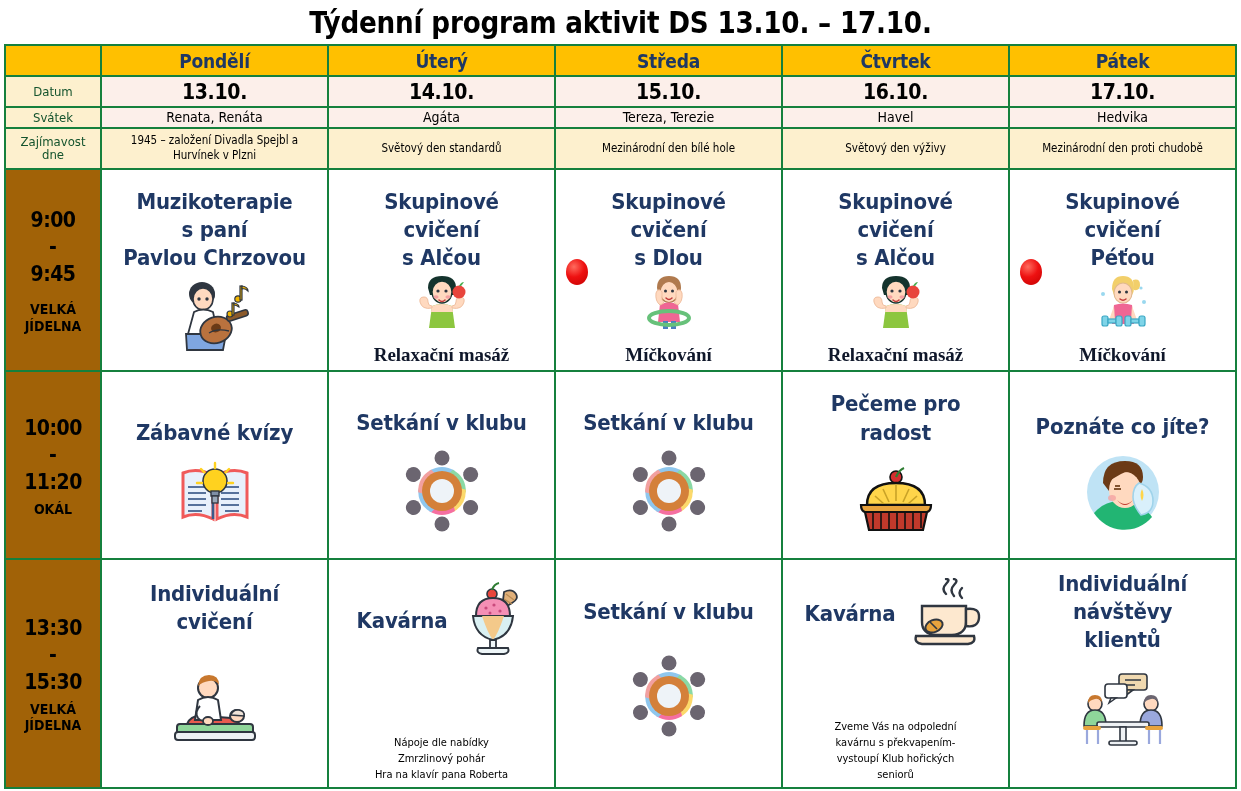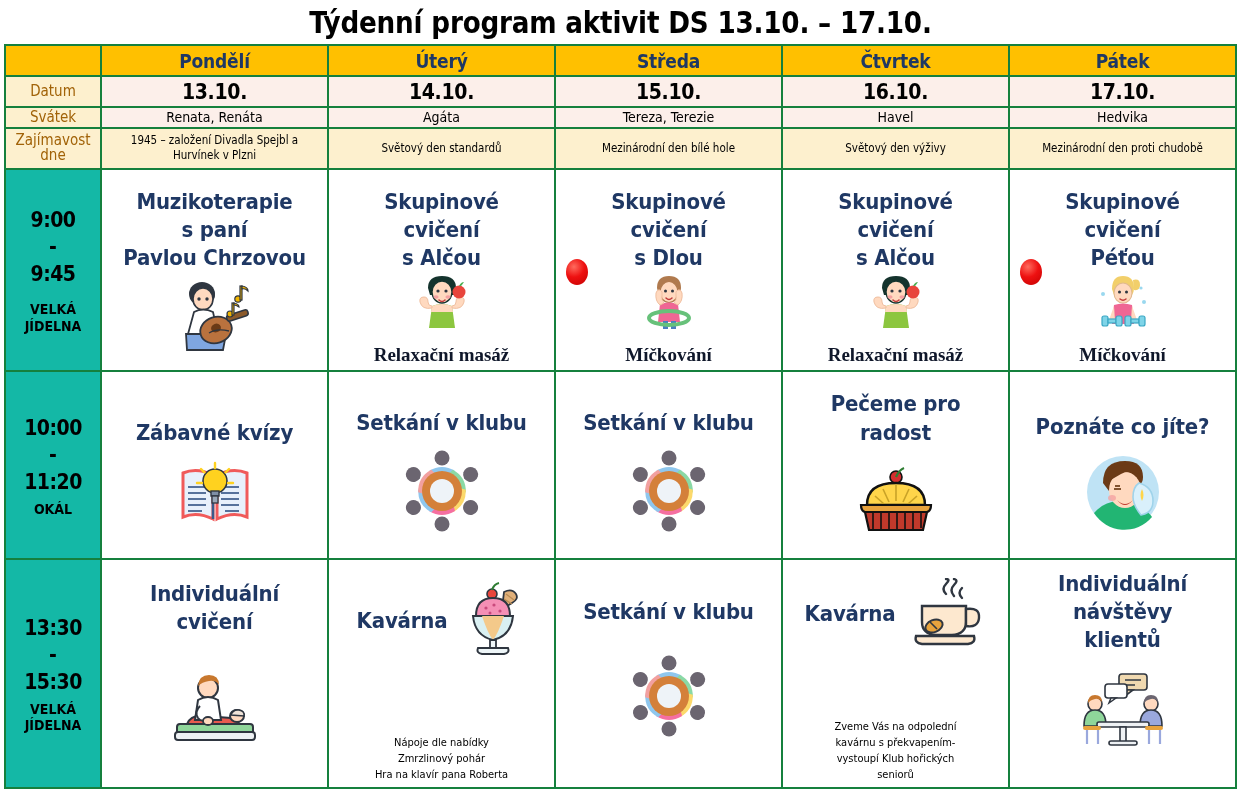--- a/index.html
+++ b/index.html
@@ -47,21 +47,21 @@
     font-size:19px;font-weight:700;color:#1F3864;
     letter-spacing:-0.2px;
   }
   .hdr .corner{background:#FFC000;}
 
   
   .r-datum td{background:#FCEFEA;height:28px;}
   .r-datum td.lbl{background:#FDF0CE;}
   .lbl{
     font-family:"DejaVu Sans Condensed","Liberation Sans",sans-serif;
-    font-size:15px;font-weight:400;color:#a16207;line-height:1.05;
+    font-size:13px;font-weight:400;color:#14532d;line-height:1.05;
   }
   .datum{
     font-family:"DejaVu Sans Condensed","Liberation Sans",sans-serif;
     font-size:21px;font-weight:700;color:#000000;letter-spacing:-0.3px;
   }
 
   
   .r-svatek td{background:#FCEFEA;height:19px;}
   .r-svatek td.lbl{background:#FDF0CE;}
   .svatek{
@@ -72,21 +72,21 @@
   
   .r-fact td{background:#FDF0CE;height:38px;}
   .fact{
     font-family:"DejaVu Sans Condensed","Liberation Sans",sans-serif;
     font-size:11.5px;font-weight:400;color:#000000;line-height:1.35;
     padding:2px 5px;display:block;
   }
 
   
   .act td{background:#FFFFFF;}
-  .act td.timecell{background:#14b8a6;}
+  .act td.timecell{background:#a16207;}
   .timecell .tc{
     display:flex;flex-direction:column;align-items:center;justify-content:center;
     font-family:"DejaVu Sans Condensed","Liberation Sans",sans-serif;
     font-weight:700;color:#000000;line-height:1.0;
   }
   .tc .t{font-size:21px;letter-spacing:-0.5px;margin:4px 0;}
   .tc .dash{font-size:21px;margin:2px 0;}
   .tc .place{font-size:14px;font-weight:700;line-height:1.15;margin-top:12px;}
   .tc .place.tight{margin-top:4px;}
 

